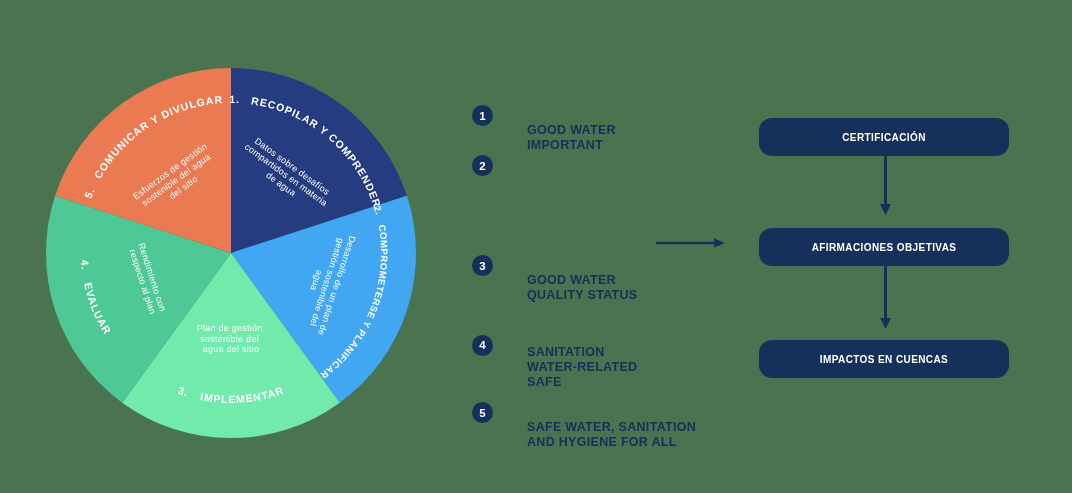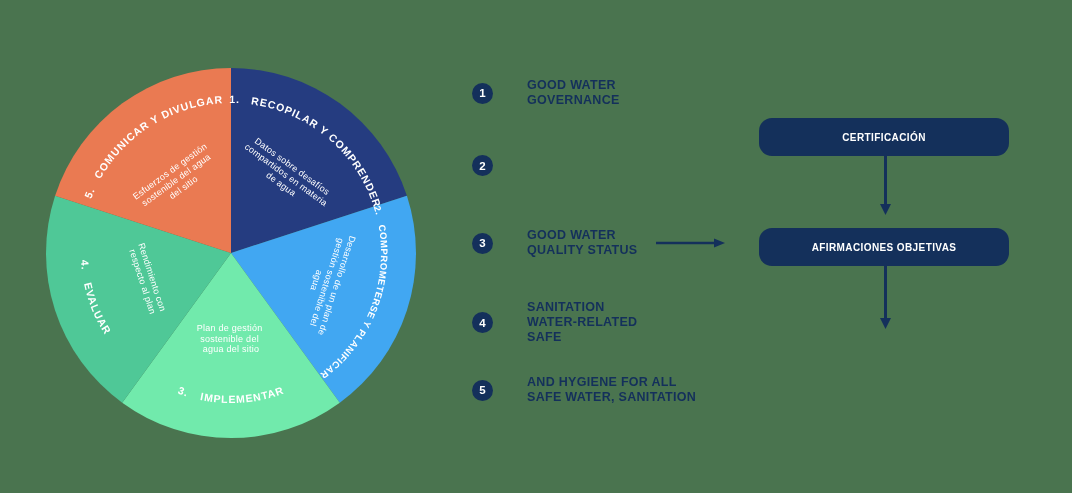--- a/index.html
+++ b/index.html
@@ -24,21 +24,21 @@
     position:absolute; left:472px; display:flex; align-items:center;
     column-gap:34px;
   }
   .badge{
     flex:0 0 auto; width:21px; height:21px; border-radius:50%;
     background:#14305B; color:#ffffff; font-weight:700; font-size:11.5px;
     display:flex; align-items:center; justify-content:center;
   }
   .outcome-label{
     color:#14305B; font-weight:700; font-size:12.5px; line-height:15px;
-    letter-spacing:0.3px; white-space:nowrap;
+    letter-spacing:0.3px; white-space:nowrap;margin-top:45px;
   }
   
   .flow-node{
     position:absolute; left:759px; width:250px; height:38px;
     background:#14305B; border-radius:13px; color:#ffffff;
     display:flex; align-items:center; justify-content:center;
     font-weight:700; font-size:10px; letter-spacing:0.4px; white-space:nowrap;
   }
   .arrow-svg{ position:absolute; }
 </style>
@@ -111,21 +111,21 @@
       <tspan x="0" dy="-8">Esfuerzos de gestión</tspan>
       <tspan x="0" dy="10.5">sostenible del agua</tspan>
       <tspan x="0" dy="10.5">del sitio</tspan>
     </text>
   </svg>
 
   <div class="outcome-item" style="top:78px">
     <div class="badge">1</div>
     <div class="outcome-label">
       <div>GOOD WATER</div>
-      <div>GOVERNANCE</div>
+      <div>IMPORTANT</div>
     </div>
   </div>
   <div class="outcome-item" style="top:155px">
     <div class="badge">2</div>
   </div>
   <div class="outcome-item" style="top:228px">
     <div class="badge">3</div>
     <div class="outcome-label">
       <div>GOOD WATER</div>
       <div>QUALITY STATUS</div>
@@ -135,22 +135,22 @@
     <div class="badge">4</div>
     <div class="outcome-label">
       <div>SANITATION</div>
       <div>WATER-RELATED</div>
       <div>SAFE</div>
     </div>
   </div>
   <div class="outcome-item" style="top:375px">
     <div class="badge">5</div>
     <div class="outcome-label">
+      <div>SAFE WATER, SANITATION</div>
       <div>AND HYGIENE FOR ALL</div>
-      <div>SAFE WATER, SANITATION</div>
     </div>
   </div>
 
   <svg class="arrow-svg" style="left:654px; top:236px" width="72" height="14" viewBox="0 0 72 14">
     <line x1="2" y1="7" x2="60" y2="7" stroke="#14305B" stroke-width="2.4"></line>
     <polygon points="60,2.5 71,7 60,11.5" fill="#14305B"></polygon>
   </svg>
 
   <div class="flow-node" style="top:118px">CERTIFICACIÓN</div>
 
@@ -159,14 +159,15 @@
     <polygon points="3,52 14,52 8.5,63" fill="#14305B"></polygon>
   </svg>
 
   <div class="flow-node" style="top:228px">AFIRMACIONES OBJETIVAS</div>
 
   <svg class="arrow-svg" style="left:877px; top:262px" width="17" height="68" viewBox="0 0 17 68">
     <line x1="8.5" y1="0" x2="8.5" y2="56" stroke="#14305B" stroke-width="3"></line>
     <polygon points="3,56 14,56 8.5,67" fill="#14305B"></polygon>
   </svg>
 
+  <div class="flow-node" style="top:340px">IMPACTOS EN CUENCAS</div>
 
 </div>
 
 </body></html>

